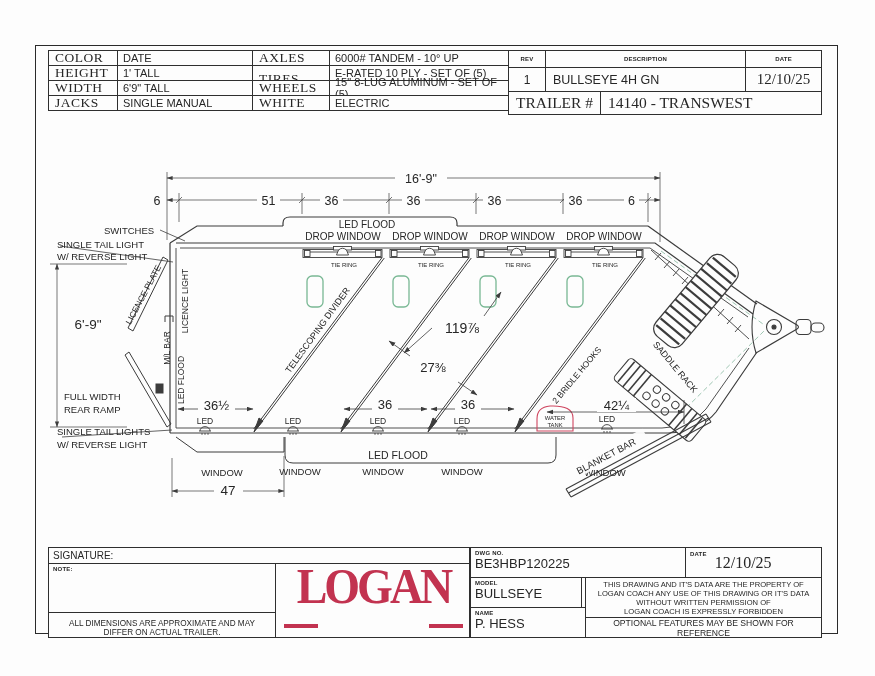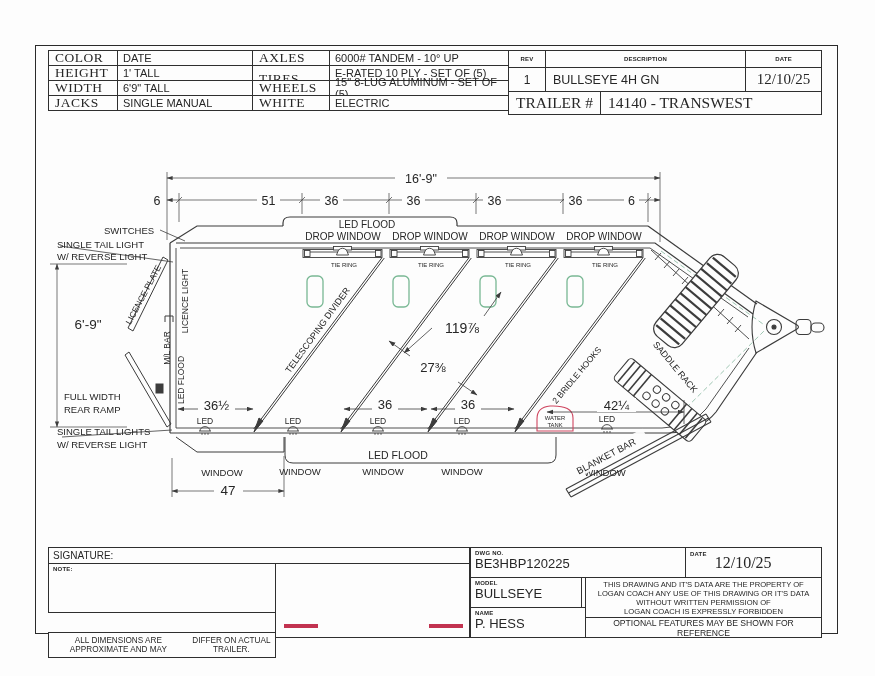--- a/index.html
+++ b/index.html
@@ -443,26 +443,29 @@
       </div>
   </div>
 
   <div>
     <div class="abs cell" style="left:48px;top:547px;width:422px;height:17px">
         <span style="font-size:10px;padding-left:4px">SIGNATURE:</span>
       </div>
     <div class="abs cell" style="left:48px;top:563px;width:228px;height:50px;align-items:flex-start">
         <span class="tiny" style="padding:2px 0 0 4px">NOTE:</span>
       </div>
-    <div class="abs cell ctr" style="left:48px;top:632px;width:228px;height:26px;flex-direction:row;justify-content:center">
+    <div class="abs cell ctr" style="left:48px;top:612px;width:228px;height:26px;flex-direction:column;justify-content:flex-end">
       <div style="font-size:8.2px;font-weight:500">ALL DIMENSIONS ARE APPROXIMATE AND MAY</div>
       <div style="font-size:8.2px;font-weight:500">DIFFER ON ACTUAL TRAILER.</div>
     </div>
 
     <div class="abs cell" style="left:275px;top:563px;width:195px;height:75px">
+      <div class="abs" style="left:0;top:-2px;width:195px">
+        <div class="logo-word">LOGAN</div>
+      </div>
       <div class="bar" style="left:8px;top:60px;width:34px"></div>
       <div class="bar" style="left:153px;top:60px;width:34px"></div>
     </div>
 
     <div class="abs cell" style="left:470px;top:547px;width:216px;height:31px;flex-direction:column;align-items:flex-start;justify-content:flex-start">
       <span class="tiny" style="padding:2px 0 0 4px">DWG NO.</span>
       <span style="font-size:13px;padding-left:4px">BE3HBP120225</span>
     </div>
     <div class="abs cell" style="left:685px;top:547px;width:137px;height:31px;align-items:flex-start">
       <span class="tiny" style="padding:3px 0 0 4px">DATE</span>

